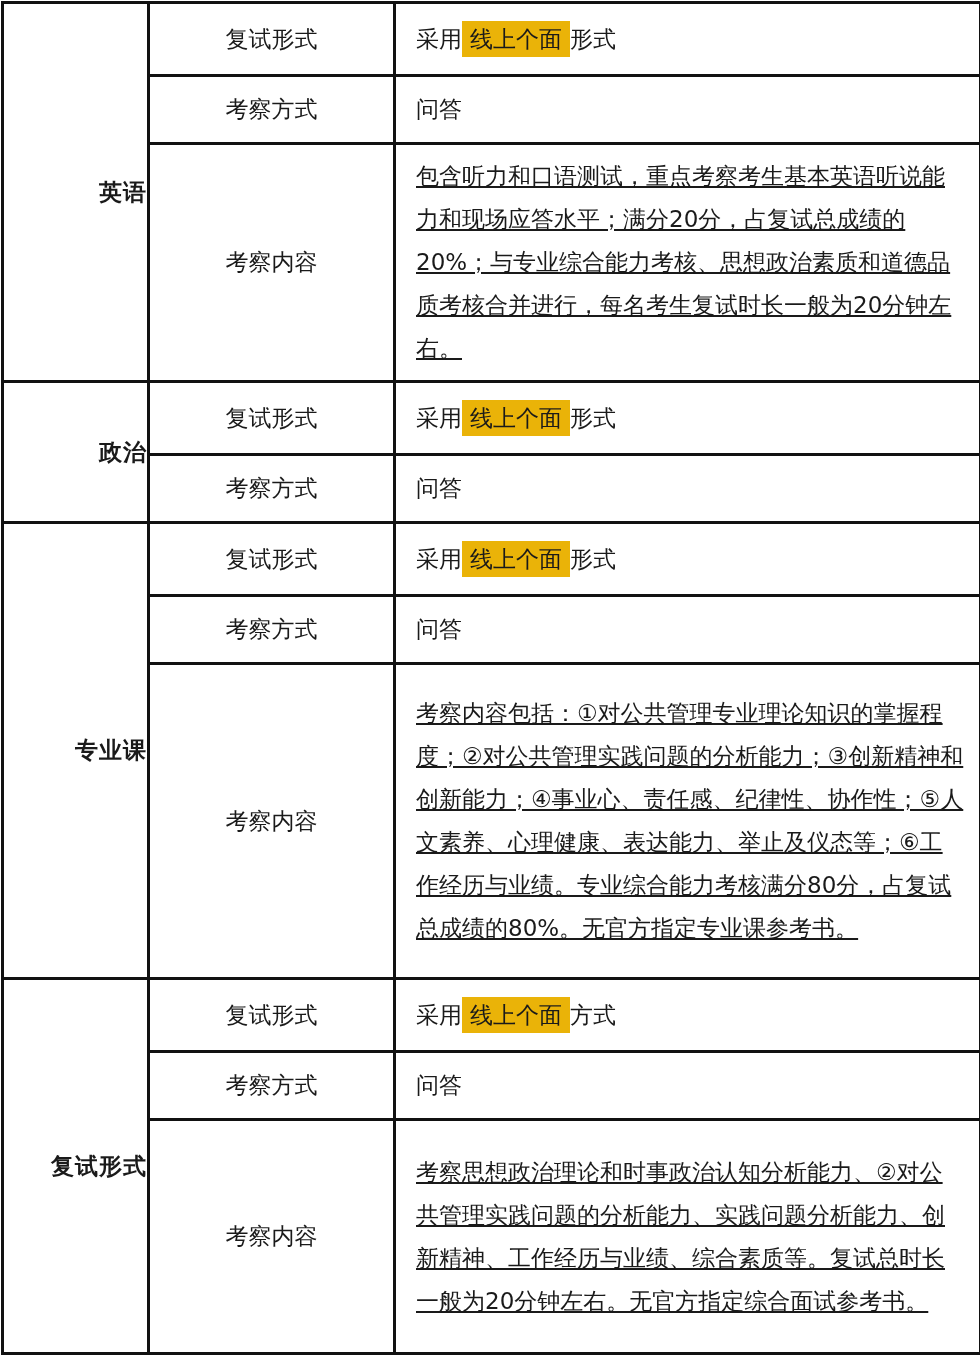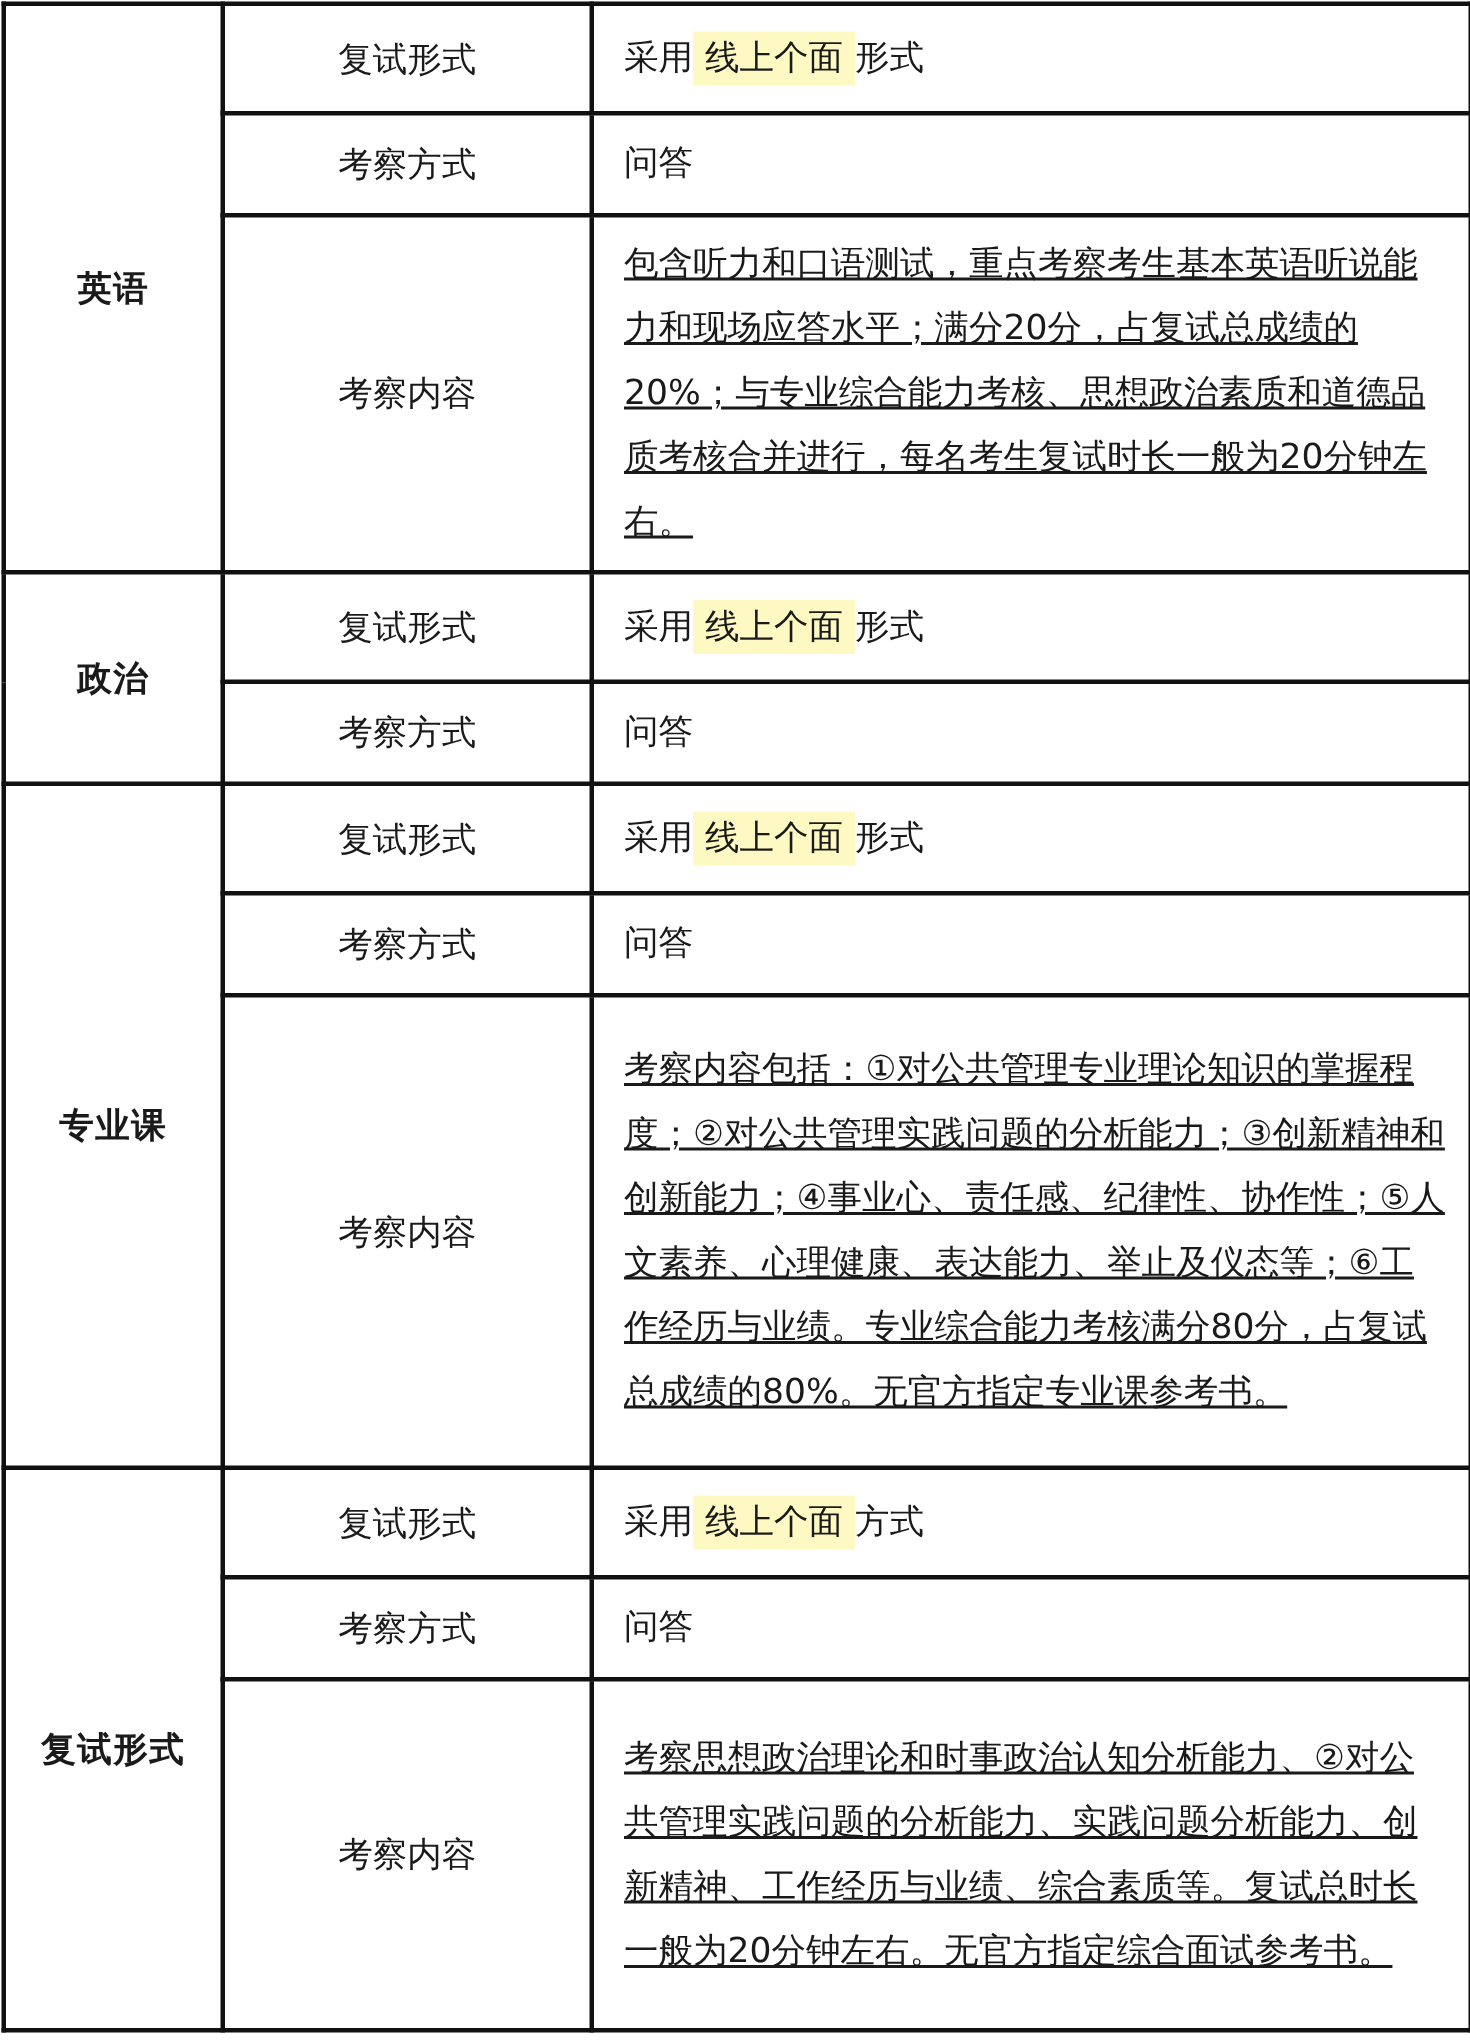--- a/index.html
+++ b/index.html
@@ -15,36 +15,36 @@
     table.exam td {
       border: 3px solid #111111;
       padding: 0;
       vertical-align: middle;
       background: #ffffff;
     }
     col.c1 { width: 146px; }
     col.c2 { width: 246px; }
     col.c3 { width: 586px; }
     td.subject {
-      text-align: center;
+      text-align: right;
       font-weight: bold;
       font-size: 23px;
       letter-spacing: 1px;
     }
     td.item {
       text-align: center;
       font-size: 23px;
     }
     td.value {
       font-size: 23px;
       padding: 0 14px 0 20px !important;
       line-height: 43px;
     }
     td.value.long { padding-top: 10px !important; padding-bottom: 10px !important; text-decoration: underline; }
-    .hl { background: #fef9c3; padding: 5px 8px; }
+    .hl { background: #eab308; padding: 5px 8px; }
     tr.r-form { height: 73px; }
     tr.r-method { height: 68px; }
   </style>
 </head>
 <body>
 
 <table class="exam">
   <colgroup>
       <col class="c1">
       <col class="c2">

